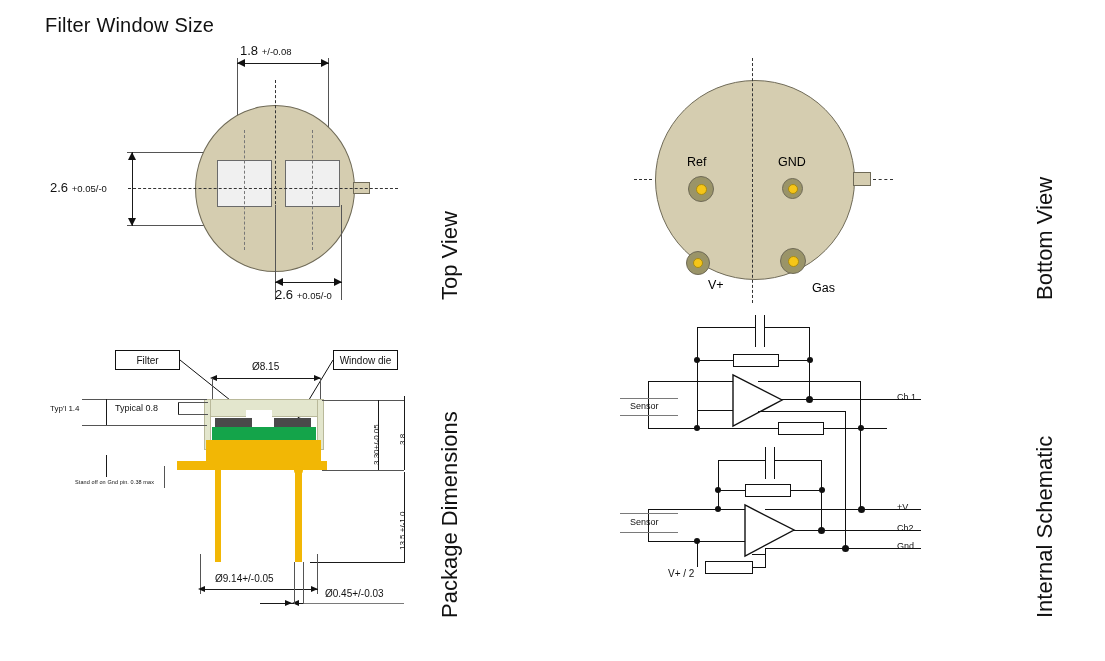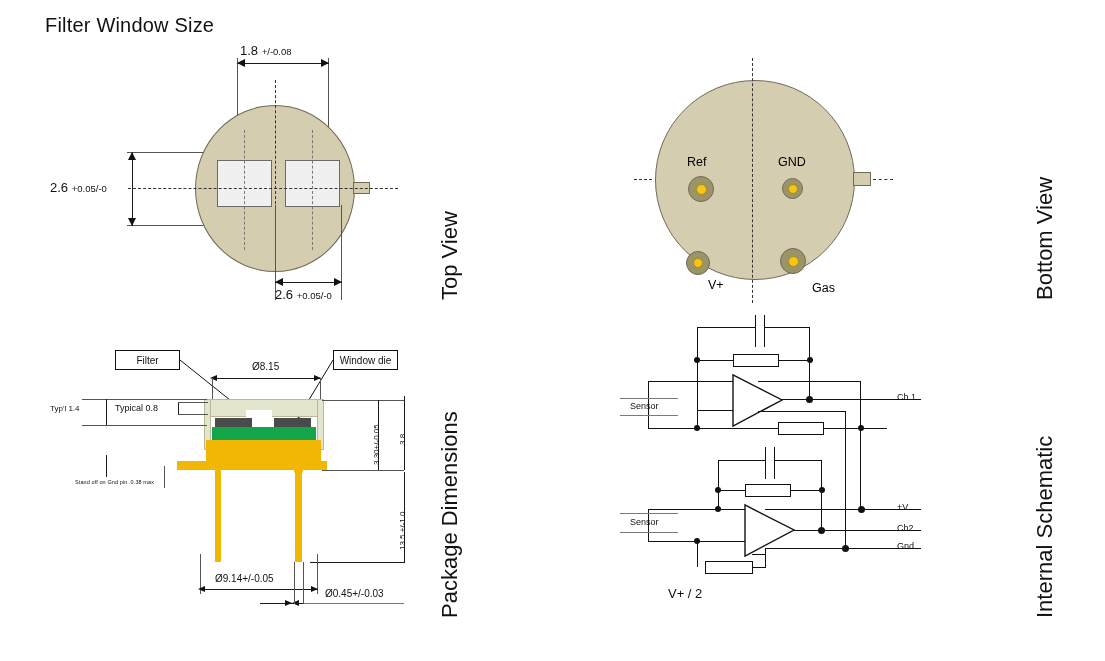--- a/index.html
+++ b/index.html
@@ -300,18 +300,18 @@
   <div class="abs gray" style="left:0px;top:222px;width:58px;height:1.4px;"></div>
   <div class="abs schtxt" style="left:10px;top:207px;">Sensor</div>
   <div class="abs node" style="left:74px;top:228px;width:6px;height:6px;"></div>
   <div class="abs w" style="left:77px;top:231px;width:48px;height:1.4px;"></div>
 
   <div class="abs res" style="left:85px;top:251px;width:48px;height:13px;"></div>
   <div class="abs w" style="left:77px;top:231px;width:1.4px;height:26px;"></div>
   <div class="abs w" style="left:132px;top:244px;width:14px;height:1.4px;"></div>
   <div class="abs w" style="left:145px;top:238px;width:1.4px;height:20px;"></div>
   <div class="abs w" style="left:132px;top:257px;width:14px;height:1.4px;"></div>
-  <div class="abs schtxt" style="left:48px;top:276px;font-size:13px;">V+ / 2</div>
+  <div class="abs schtxt" style="left:48px;top:258px;font-size:10px;">V+ / 2</div>
 
   <div class="abs schtxt" style="left:277px;top:192px;">+V</div>
   <div class="abs schtxt" style="left:277px;top:213px;">Ch2</div>
   <div class="abs schtxt" style="left:277px;top:231px;">Gnd</div>
 </div>
 
 </body></html>

